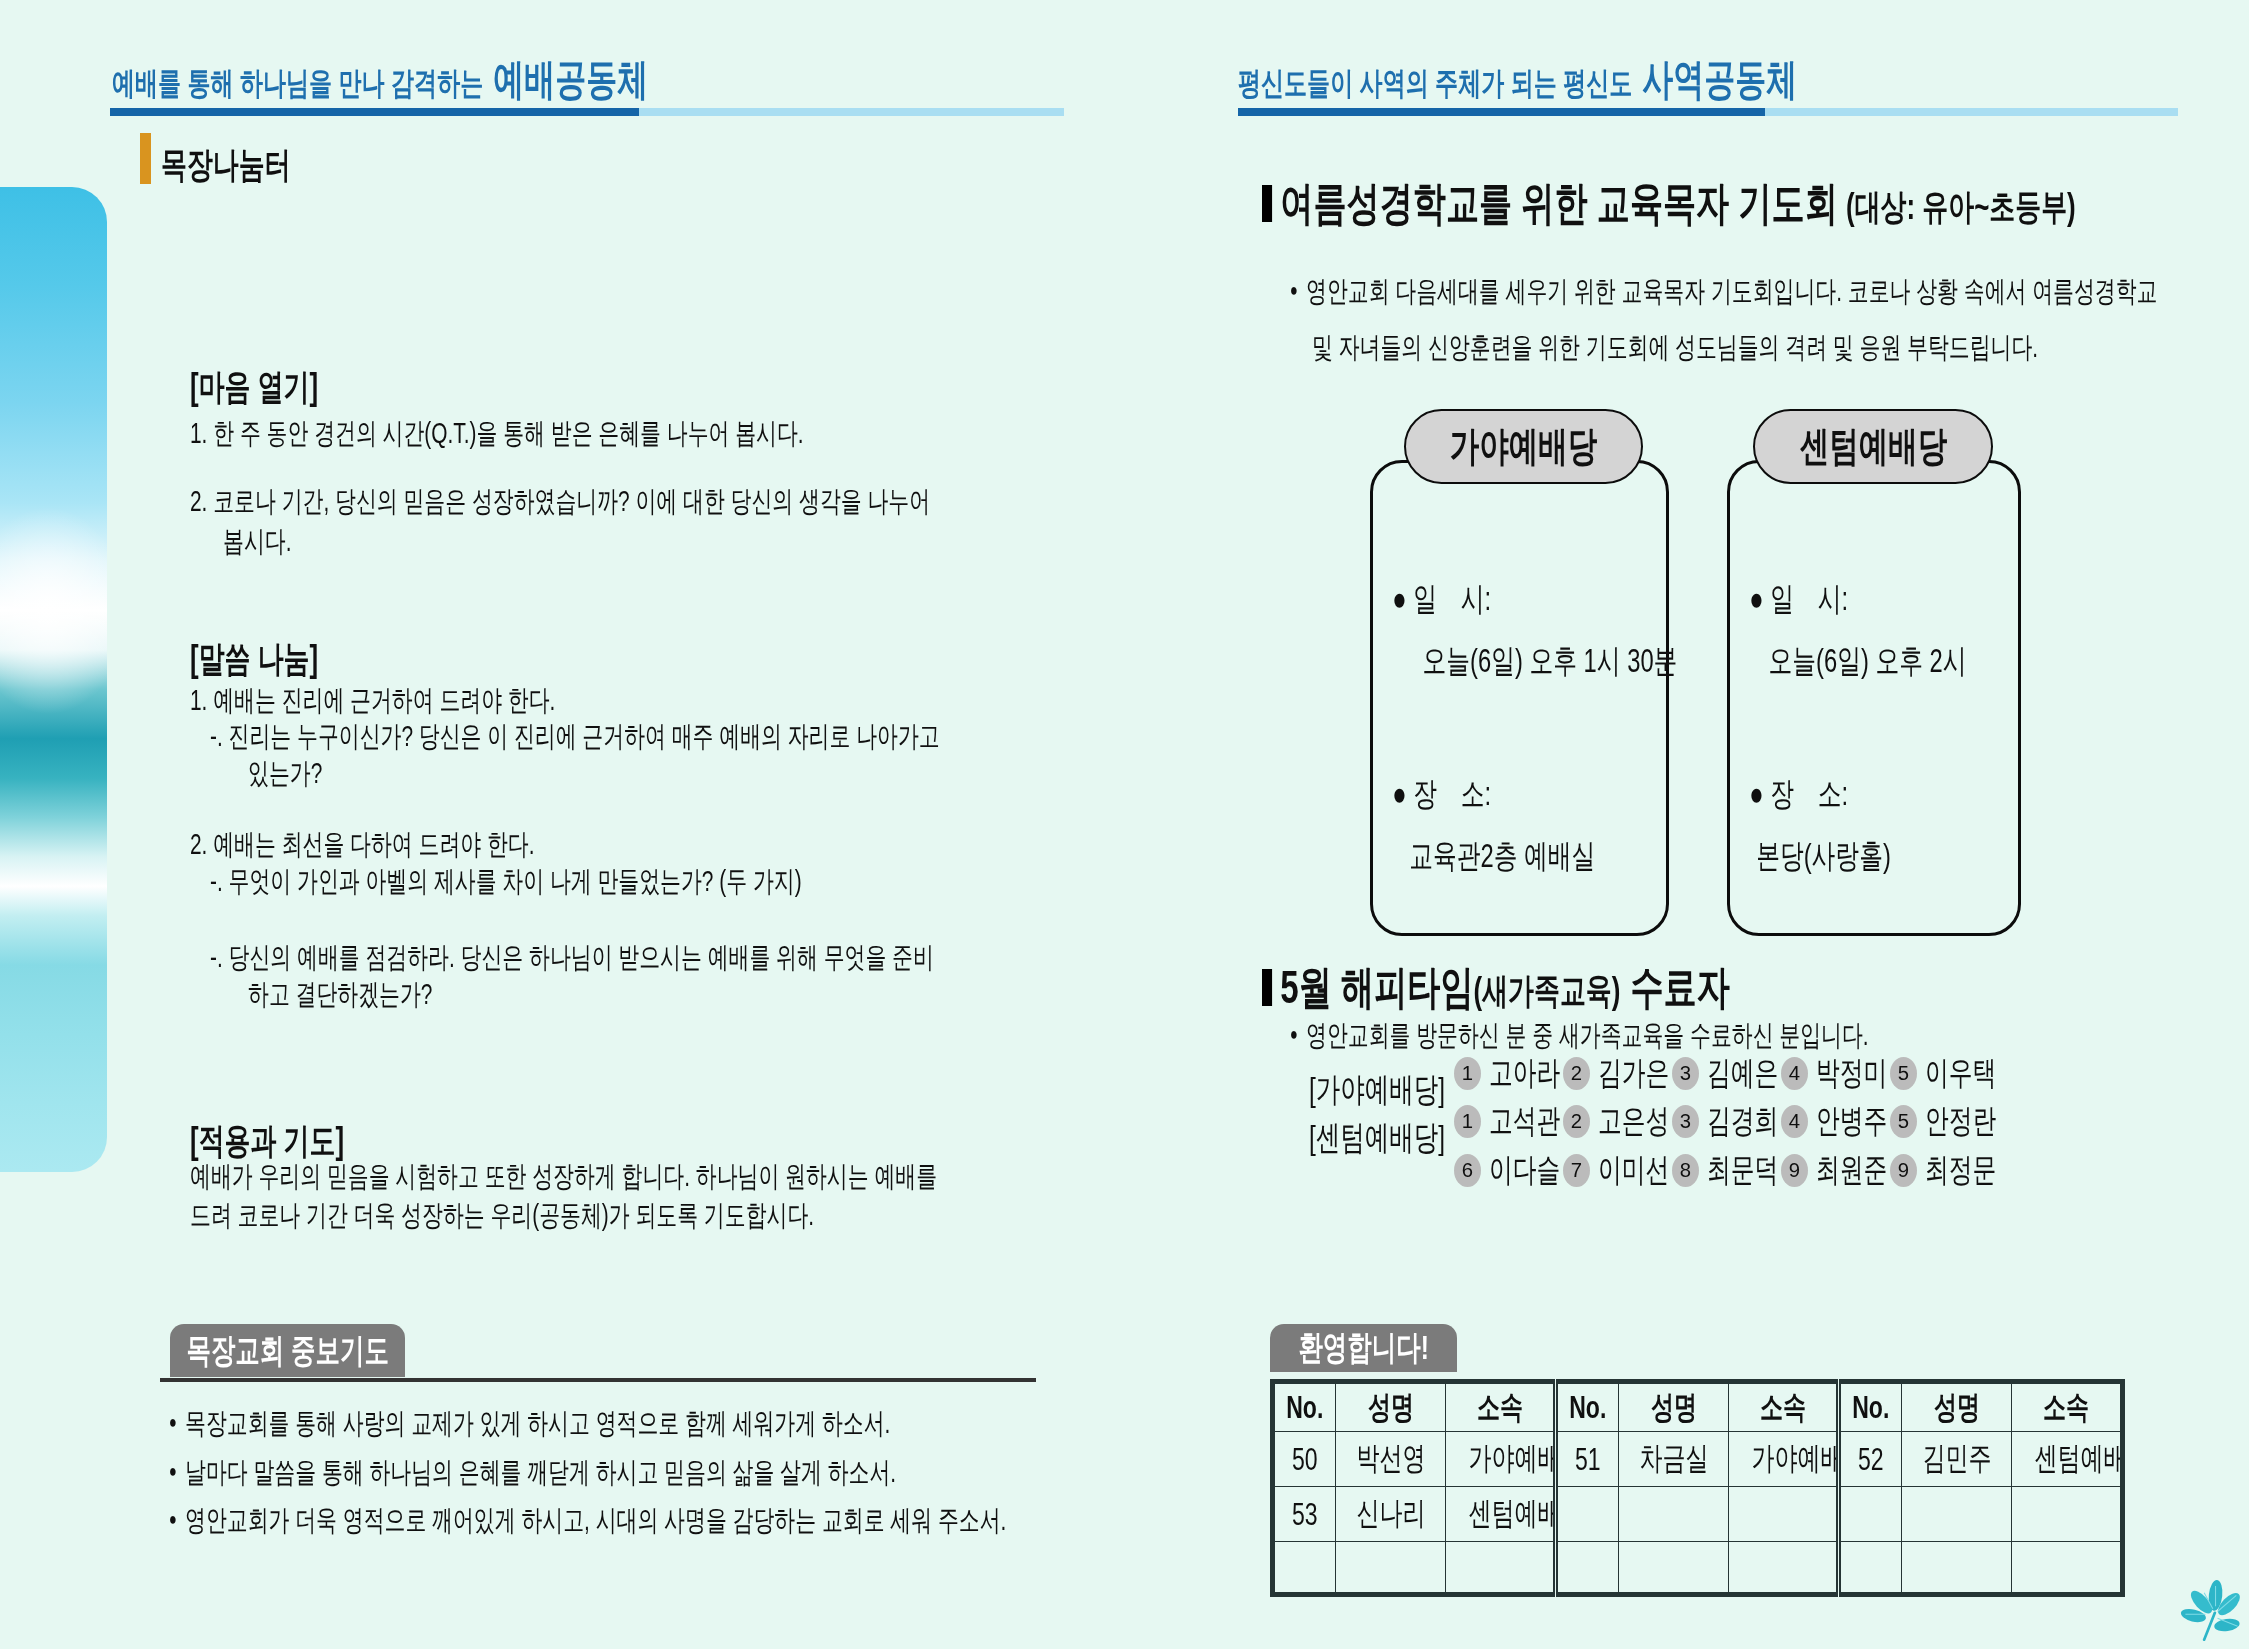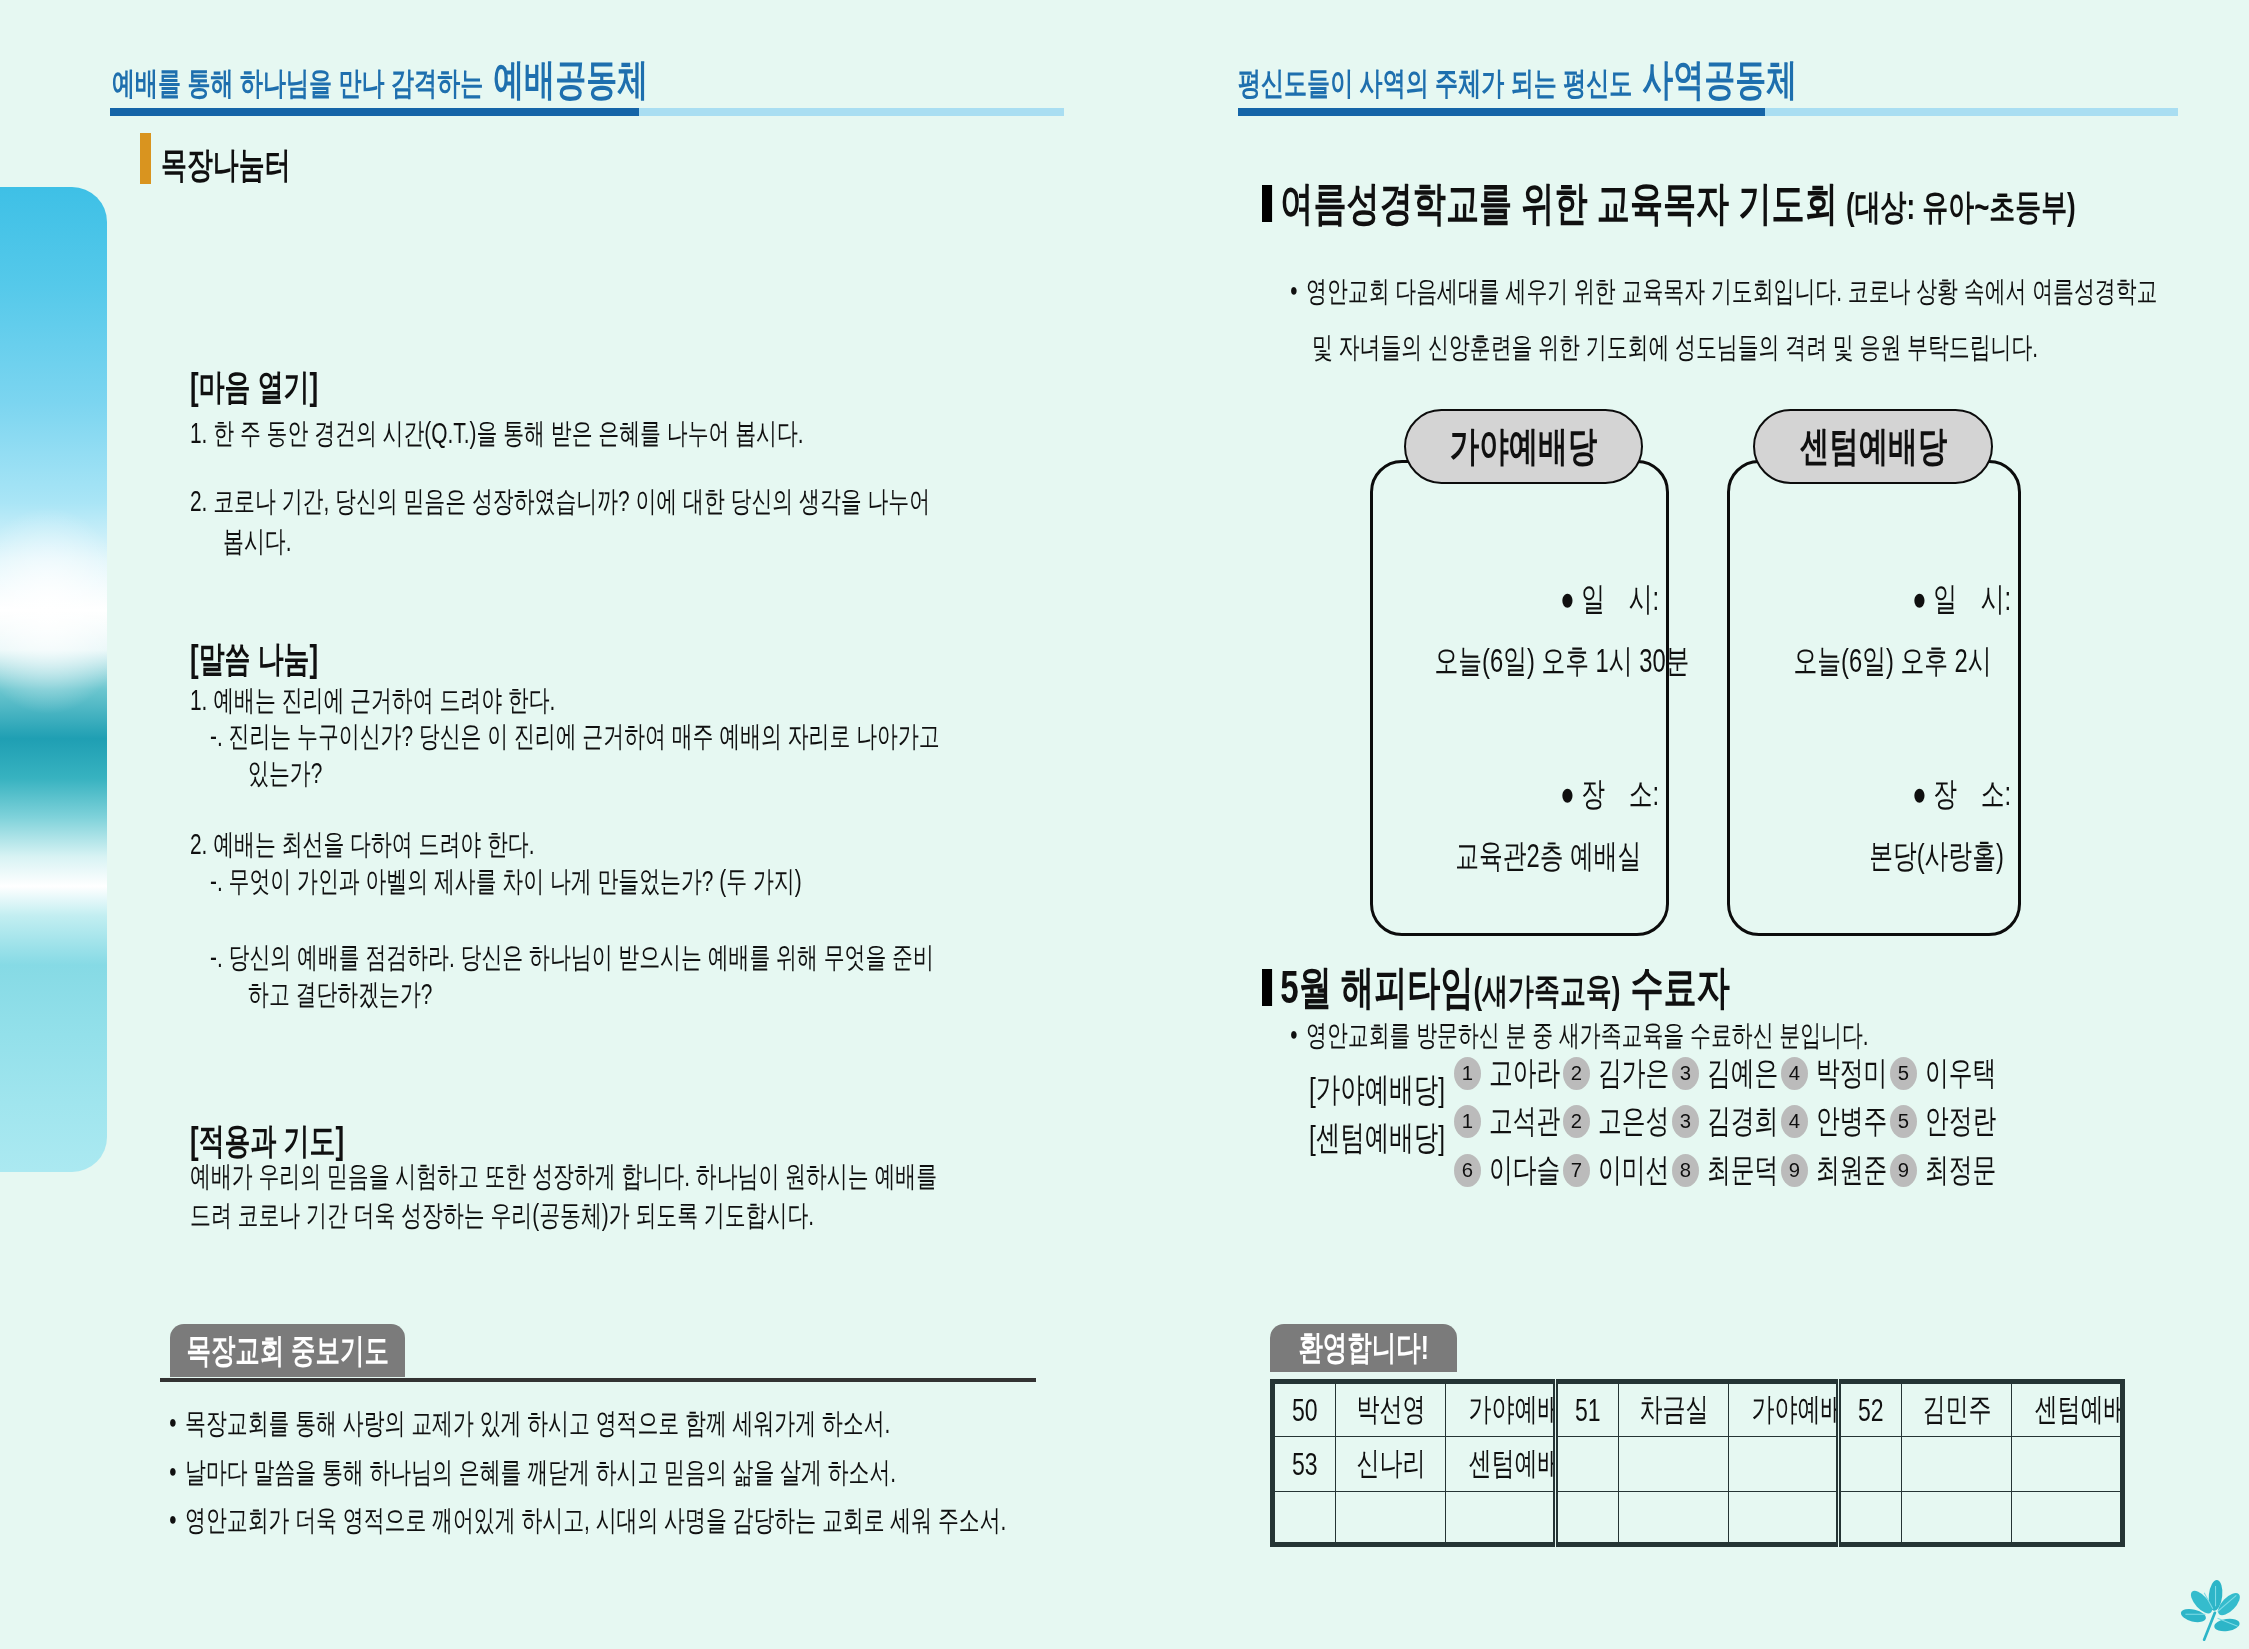--- a/index.html
+++ b/index.html
@@ -46,21 +46,21 @@
   .brow .btxt{margin-left:11.4px;}
 
   .tbar{display:inline-block;width:14px;height:37px;background:#000;margin-right:11.4px;vertical-align:-2.5px;}
   .sec-title-big{font-size:46px;font-weight:bold;}
   .sec-title-small{font-size:36px;font-weight:bold;}
 
   .venue-box{border:3.2px solid #0c0c0c;border-radius:32px;}
   .venue-pill{background:#d4d4d4;border:2.5px solid #0c0c0c;border-radius:38px;
               display:flex;align-items:center;justify-content:center;}
   .venue-pill .lbl{font-size:41px;font-weight:bold;}
-  .venue-line{position:absolute;left:12px;width:100%;text-align:right;font-size:33px;}
+  .venue-line{position:absolute;left:0;width:100%;text-align:left;font-size:33px;}
 
   .group-label{font-size:34px;}
   .people-row{display:flex;align-items:center;height:36px;}
   .person{display:inline-flex;align-items:center;width:109px;}
   .numc{width:27px;height:33px;border-radius:50%;background:#bbbbbb;flex:0 0 auto;
         display:inline-flex;align-items:center;justify-content:center;font-size:20.3px;}
   .pname{font-size:33px;margin-left:7.6px;}
 
   table.welcome{border-collapse:collapse;border:5.1px solid #253535;table-layout:fixed;}
   table.welcome th,table.welcome td{border:1.9px solid #253535;padding:0;text-align:center;overflow:hidden;}
@@ -246,20 +246,31 @@
         <col style="width:110px">
         <col style="width:110px">
       <col style="width:63px">
         <col style="width:110px">
         <col style="width:110px">
       <col style="width:63px">
         <col style="width:110px">
         <col style="width:111px">
     </colgroup>
     <tbody>
+        <tr style="height:50px;">
+      <th><span class="cell condc">No.</span></th>
+      <th><span class="cell condc">성명</span></th>
+      <th><span class="cell condc">소속</span></th>
+      <th class="gsep"><span class="cell condc">No.</span></th>
+      <th><span class="cell condc">성명</span></th>
+      <th><span class="cell condc">소속</span></th>
+      <th class="gsep"><span class="cell condc">No.</span></th>
+      <th><span class="cell condc">성명</span></th>
+      <th><span class="cell condc">소속</span></th>
+    </tr>
     <tr style="height:55px;">
       <td><span class="cell condc">50</span></td>
       <td><span class="cell condc">박선영</span></td>
       <td><span class="cell condc">가야예배당</span></td>
       <td class="gsep"><span class="cell condc">51</span></td>
       <td><span class="cell condc">차금실</span></td>
       <td><span class="cell condc">가야예배당</span></td>
       <td class="gsep"><span class="cell condc">52</span></td>
       <td><span class="cell condc">김민주</span></td>
       <td><span class="cell condc">센텀예배당</span></td>

